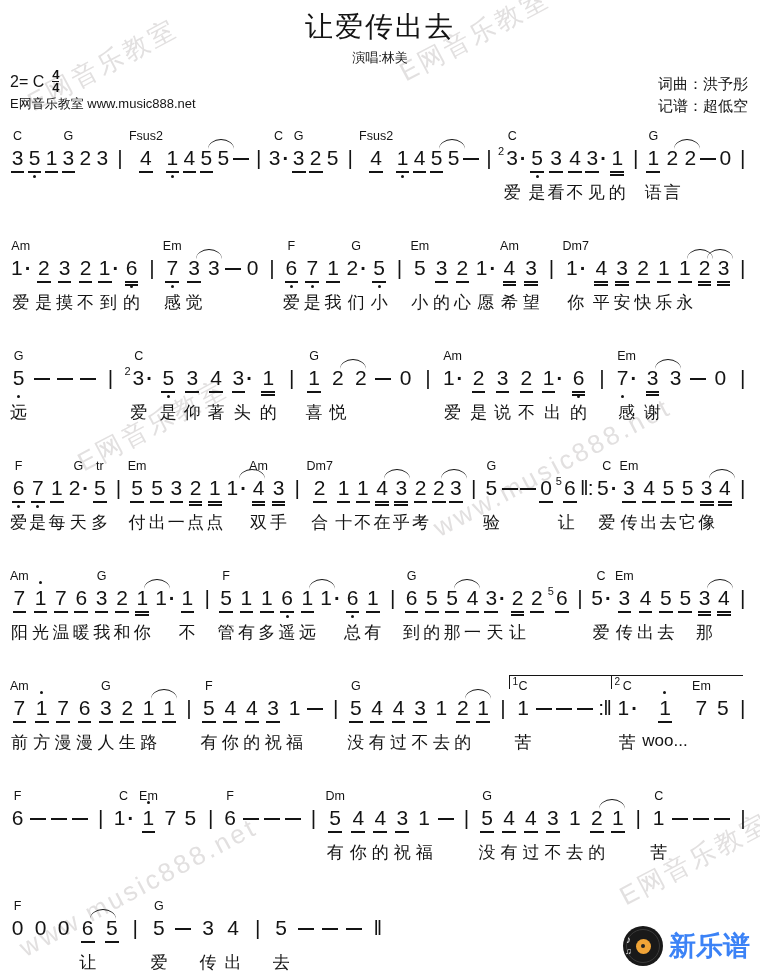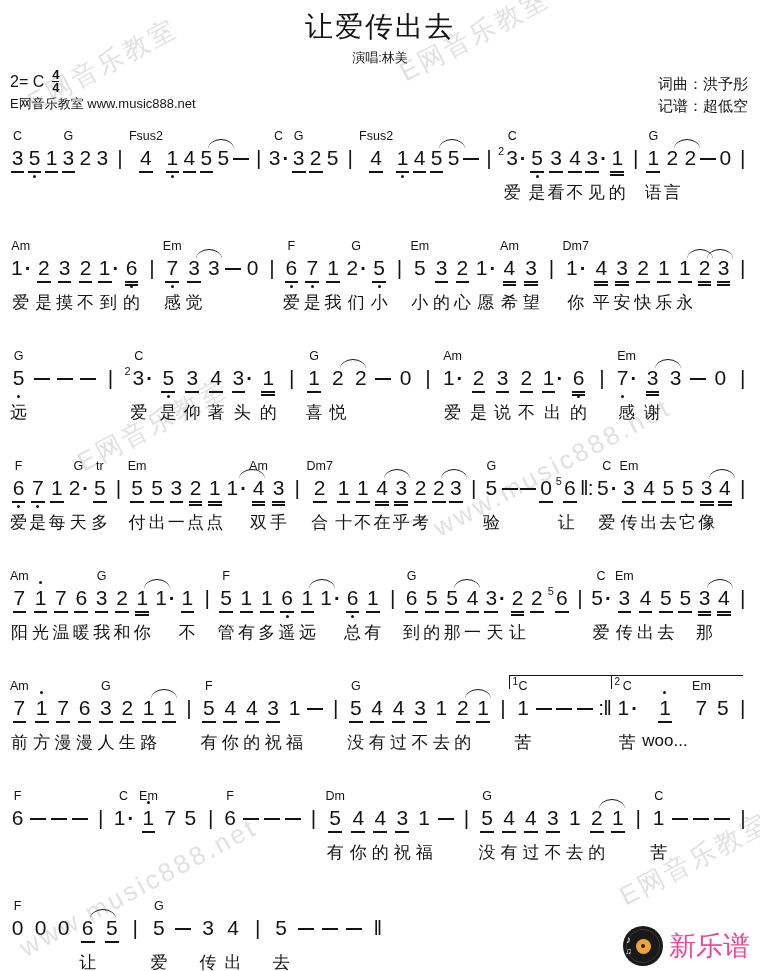--- a/index.html
+++ b/index.html
@@ -51,21 +51,21 @@
           display:inline-block;}
   .record::after{content:'';position:absolute;left:3px;top:3px;right:3px;bottom:3px;border-radius:50%;
           border:1px solid #3a3a3a;}
   .rc{position:absolute;left:50%;top:50%;width:15px;height:15px;margin:-7.5px 0 0 -7.5px;
       border-radius:50%;background:#f0a437;z-index:2;}
   .rc::after{content:'';position:absolute;left:50%;top:50%;width:4px;height:4px;margin:-2px 0 0 -2px;
       border-radius:50%;background:#222;}
   .nA,.nB{position:absolute;color:#fff;font-style:normal;z-index:2;}
   .nA{left:3px;top:8px;font-size:10px;}
   .nB{left:2px;top:20px;font-size:9px;}
-  .logo-text{font-size:27px;font-weight:normal;margin-left:6px;color:#ec4899;}
+  .logo-text{font-size:27px;font-weight:bold;margin-left:6px;color:#3b82f6;}
 </style>
 </head>
 <body>
 
 <div class="page">
 
   <div>
       <div class="wm" style="left: 20px; top: 48px;">E网音乐教室</div>
       <div class="wm" style="left: 392px; top: 18px;">E网音乐教室</div>
       <div class="wm" style="left: 70px; top: 408px;">E网音乐教室</div>

